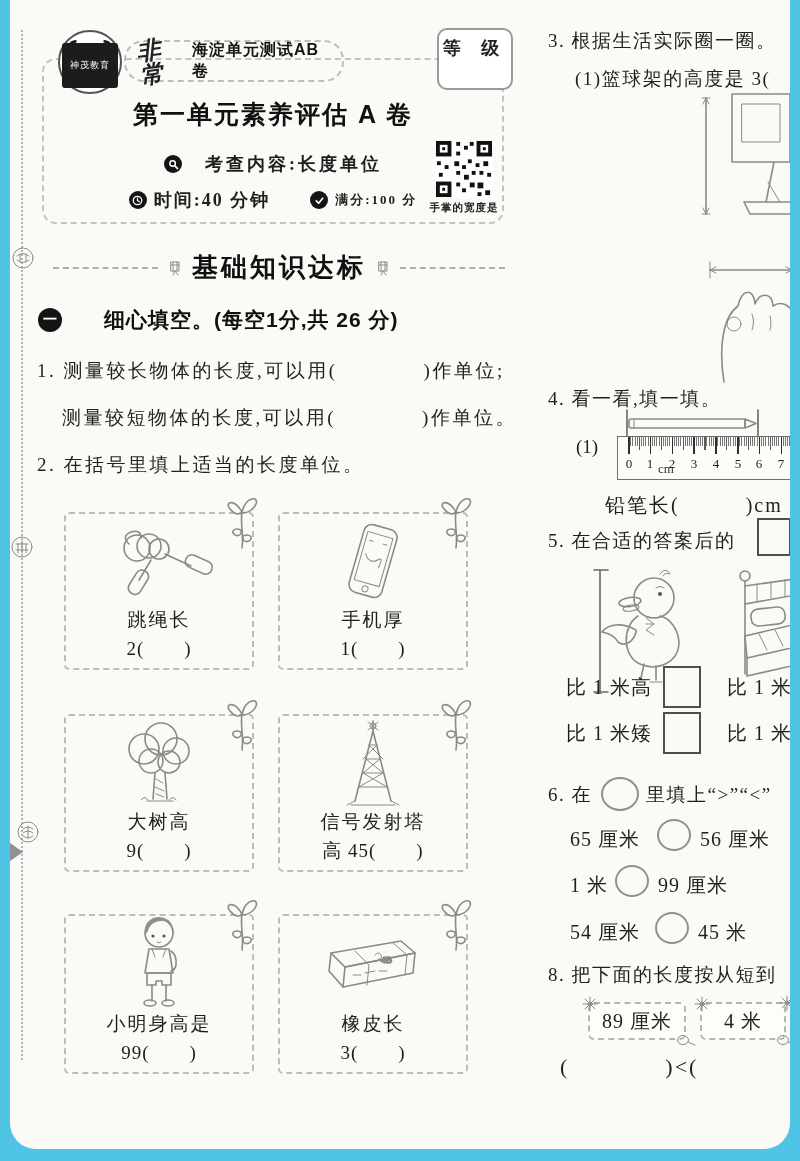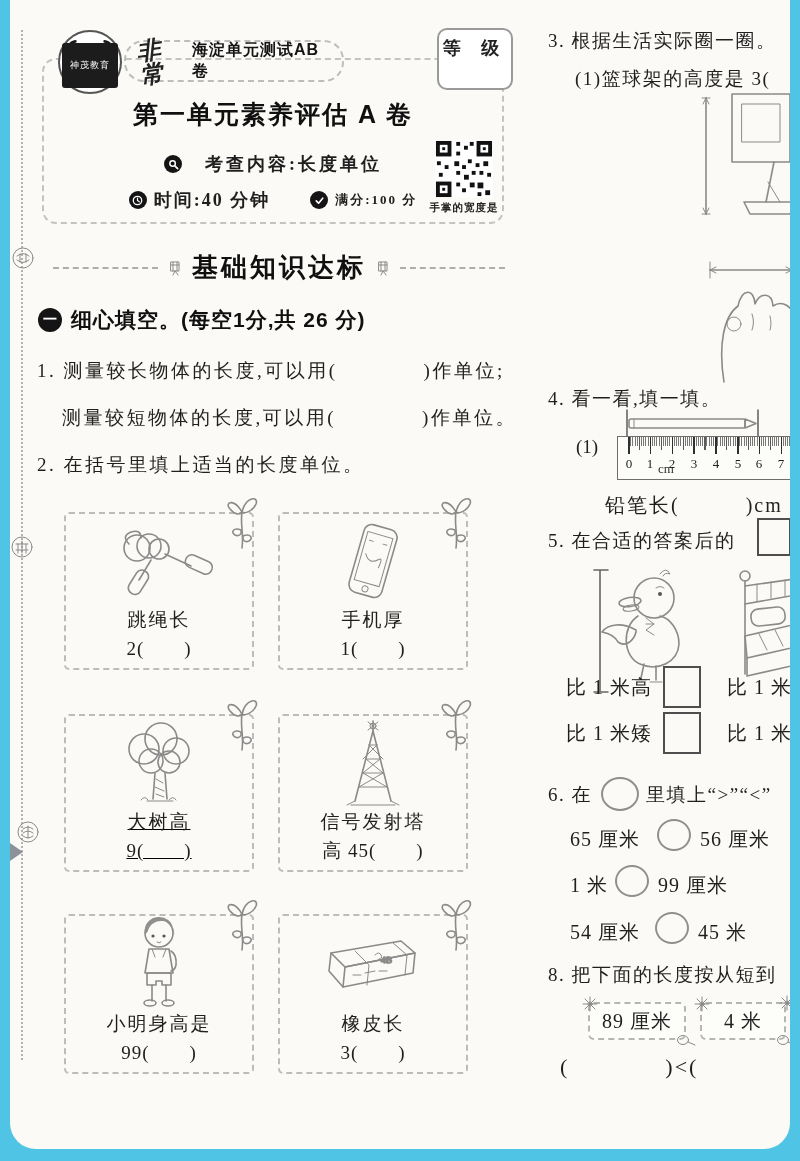--- a/index.html
+++ b/index.html
@@ -200,21 +200,21 @@
         <span class="hd sec-title">基础知识达标</span>
         <svg class="sk" width="14" height="16" viewBox="0 0 14 16">
             <rect x="3" y="2" width="8" height="9" class="thin"></rect>
             <path class="thin" d="M3,5 h8 M5,2 v9 M9,2 v9 M7,11 l3,4 M7,11 l-2,4"></path>
           </svg>
         <span class="div-dash"></span>
       </div>
 
       <div class="abs" style="left:38px; top:306px; display:flex; align-items:center; gap:9px;">
         <span class="badge">一</span>
-        <span class="hd" style="font-size:21px; letter-spacing:1px;">细心填空。(每空1分,共 26 分)</span>
+        <span class="hd" style="font-size:21px; letter-spacing:1px;margin-left:33px;">细心填空。(每空1分,共 26 分)</span>
       </div>
 
       <div class="abs kai qtext nowrap" style="left:37px; top:358px;">1. 测量较长物体的长度,可以用(　　　　)作单位;</div>
       <div class="abs kai qtext nowrap" style="left:62px; top:405px;">测量较短物体的长度,可以用(　　　　)作单位。</div>
 
       <div class="abs kai qtext nowrap" style="left:37px; top:452px;">2. 在括号里填上适当的长度单位。</div>
 
       <div class="abs item-box" style="left:64px; top:512px; width:190px; height:158px;">
         <div class="item-pic">
           <svg class="sk" width="120" height="78" viewBox="0 0 120 78">
@@ -255,21 +255,21 @@
         <div class="kai item-blank">1(　　)</div>
         <svg class="abs sk" style="right:-8px; top:-22px;" width="34" height="58" viewBox="0 0 34 58">
           <path d="M16,56 C18,42 14,32 16,20"></path>
             <path d="M16,20 C8,6 -2,10 4,17 C9,23 14,23 16,20"></path>
             <path d="M16,20 C20,4 33,4 30,12 C27,19 19,22 16,20"></path>
           <path d="M15,38 c-7,-3 -11,2 -6,5 c4,2 7,-1 6,-5"></path>
             <path d="M17,44 c7,-3 11,2 6,5 c-4,2 -7,-1 -6,-5"></path>
         </svg>
       </div>
 
-      <div class="abs item-box" style="left:64px; top:714px; width:190px; height:158px;text-decoration:underline;">
+      <div class="abs item-box" style="left:64px; top:714px; width:190px; height:158px;">
         <div class="item-pic">
           <svg class="sk" width="100" height="88" viewBox="0 0 100 88">
             <circle cx="35" cy="30" r="15"></circle>
               <circle cx="52" cy="20" r="16"></circle>
               <circle cx="67" cy="32" r="13"></circle>
             <circle cx="42" cy="42" r="12"></circle>
               <circle cx="60" cy="43" r="11"></circle>
             <path d="M46,54 L44,80 M56,54 L58,80"></path>
             <path class="thin" d="M47,60 l7,4 M46,68 l9,4 M47,75 l8,3"></path>
             <path class="thin" d="M32,81 q4,-5 7,0 M60,81 q4,-5 7,0 M38,82 h26"></path>

